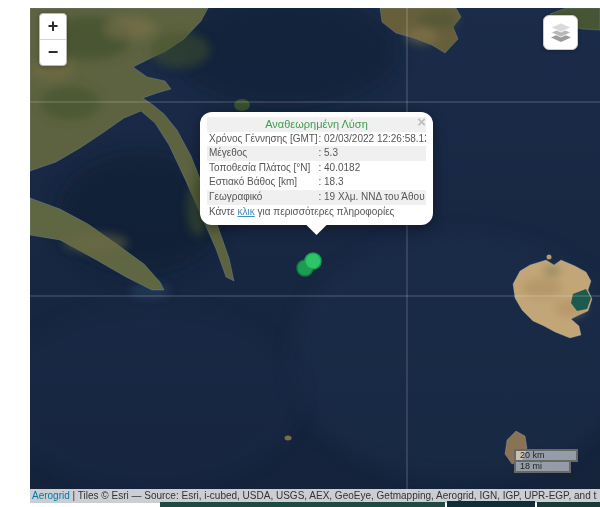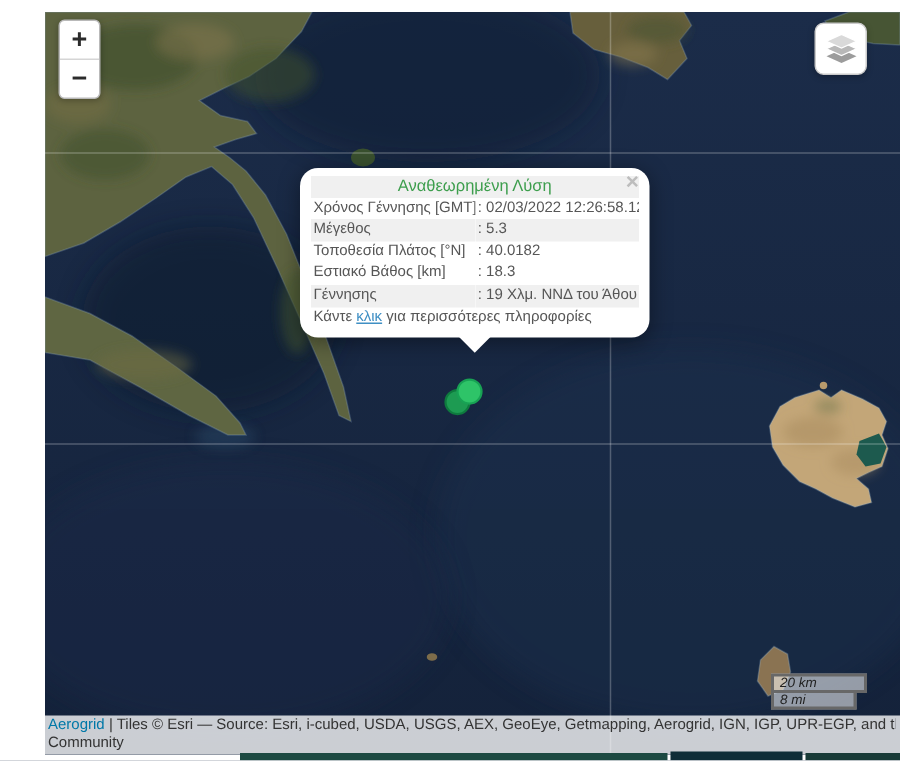--- a/index.html
+++ b/index.html
@@ -28,21 +28,21 @@
                 text-decoration:none;cursor:pointer;line-height:15px;}
   .popup-content{margin:5px 7px 6px 7px;}
   .popup table{border-collapse:collapse;width:219px;table-layout:fixed;}
   .popup td{font-size:10px;line-height:12.6px;color:#565656;padding:1px 2px;white-space:nowrap;overflow:hidden;}
   .popup td.lbl{width:100px;}
   .popup tr.alt td{background:#f0f0f0;margin-top:27px;}
   .popup tr.title td{text-align:center;font-size:11px;background:#f0f0f0;}
   .popup .link{text-decoration:none;cursor:pointer;}
 
   
-  .scale{position:absolute;left:484px;top:441px;z-index:4;font-size:9px;color:#222;font-style:italic;}
+  .scale{position:absolute;left:484px;top:441px;z-index:4;font-size:9px;color:#222;}
   .scale .line{background:rgba(255,255,255,.55);border:2px solid #686868;padding:0 4px;line-height:9px;height:9px;}
   .scale .line.km{width:52px;}
   .scale .line.mi{width:45px;border-top:none;}
 
   
   .attribution{position:absolute;left:0;bottom:0;width:570px;background:rgba(255,255,255,.78);
                font-size:10px;line-height:11.5px;color:#333;padding:1px 3px 2px 2px;box-sizing:border-box;z-index:4;}
   .attribution a{text-decoration:none;}
   .attribution .l1{white-space:nowrap;display:block;overflow:hidden;}
 
@@ -159,21 +159,21 @@
               </tr>
           <tr>
                 <td class="lbl">Τοποθεσία Πλάτος [°N]</td>
               <td>: 40.0182</td>
               </tr>
           <tr>
                 <td class="lbl">Εστιακό Βάθος [km]</td>
               <td>: 18.3</td>
               </tr>
           <tr class="alt">
-                <td class="lbl">Γέννησης</td>
+                <td class="lbl">Γεωγραφικό</td>
               <td>: 19 Χλμ. ΝΝΔ του Άθου</td>
               </tr>
           <tr>
                 <td colspan="2">
               <span>Κάντε </span><a class="link" style="color:#3f8fc4;text-decoration:underline;">κλικ</a><span> για περισσότερες πληροφορίες</span>
           </td>
               </tr>
         </tbody>
           </table>
       </div>
@@ -188,25 +188,24 @@
     <div class="layersctl">
       <svg width="24" height="21" viewBox="0 0 24 21">
         <path d="M12,11 L22,15.5 L12,20 L2,15.5 Z" fill="#9c9c9c"></path>
         <path d="M12,6 L22,10.5 L12,15 L2,10.5 Z" fill="#b8b8b8" stroke="#ffffff" stroke-width="0.8"></path>
         <path d="M12,1 L22,5.5 L12,10 L2,5.5 Z" fill="#d9d9d9" stroke="#ffffff" stroke-width="0.8"></path>
       </svg>
     </div>
 
     <div class="scale">
       <div class="line km">20 km</div>
-      <div class="line mi">8 mi</div>
+      <div class="line mi">18 mi</div>
     </div>
 
     <div class="attribution">
       <span class="l1"><a style="color:#0078A8;">Aerogrid</a><span> | </span><span>Tiles © Esri — Source: Esri, i-cubed, USDA, USGS, AEX, GeoEye, Getmapping, Aerogrid, IGN, IGP, UPR-EGP, and the GIS User</span></span>
-      <div>Community</div>
     </div>
   </div>
 
   <div class="strip" style="left:160px;top:502px;width:285px;background:#1d4a42;"></div>
   <div class="strip" style="left:447px;top:501px;width:88px;height:6px;background:#0f2e38;"></div>
   <div class="strip" style="left:537px;top:502px;width:63px;background:#193b38;"></div>
 </div>
 
 </body></html>

